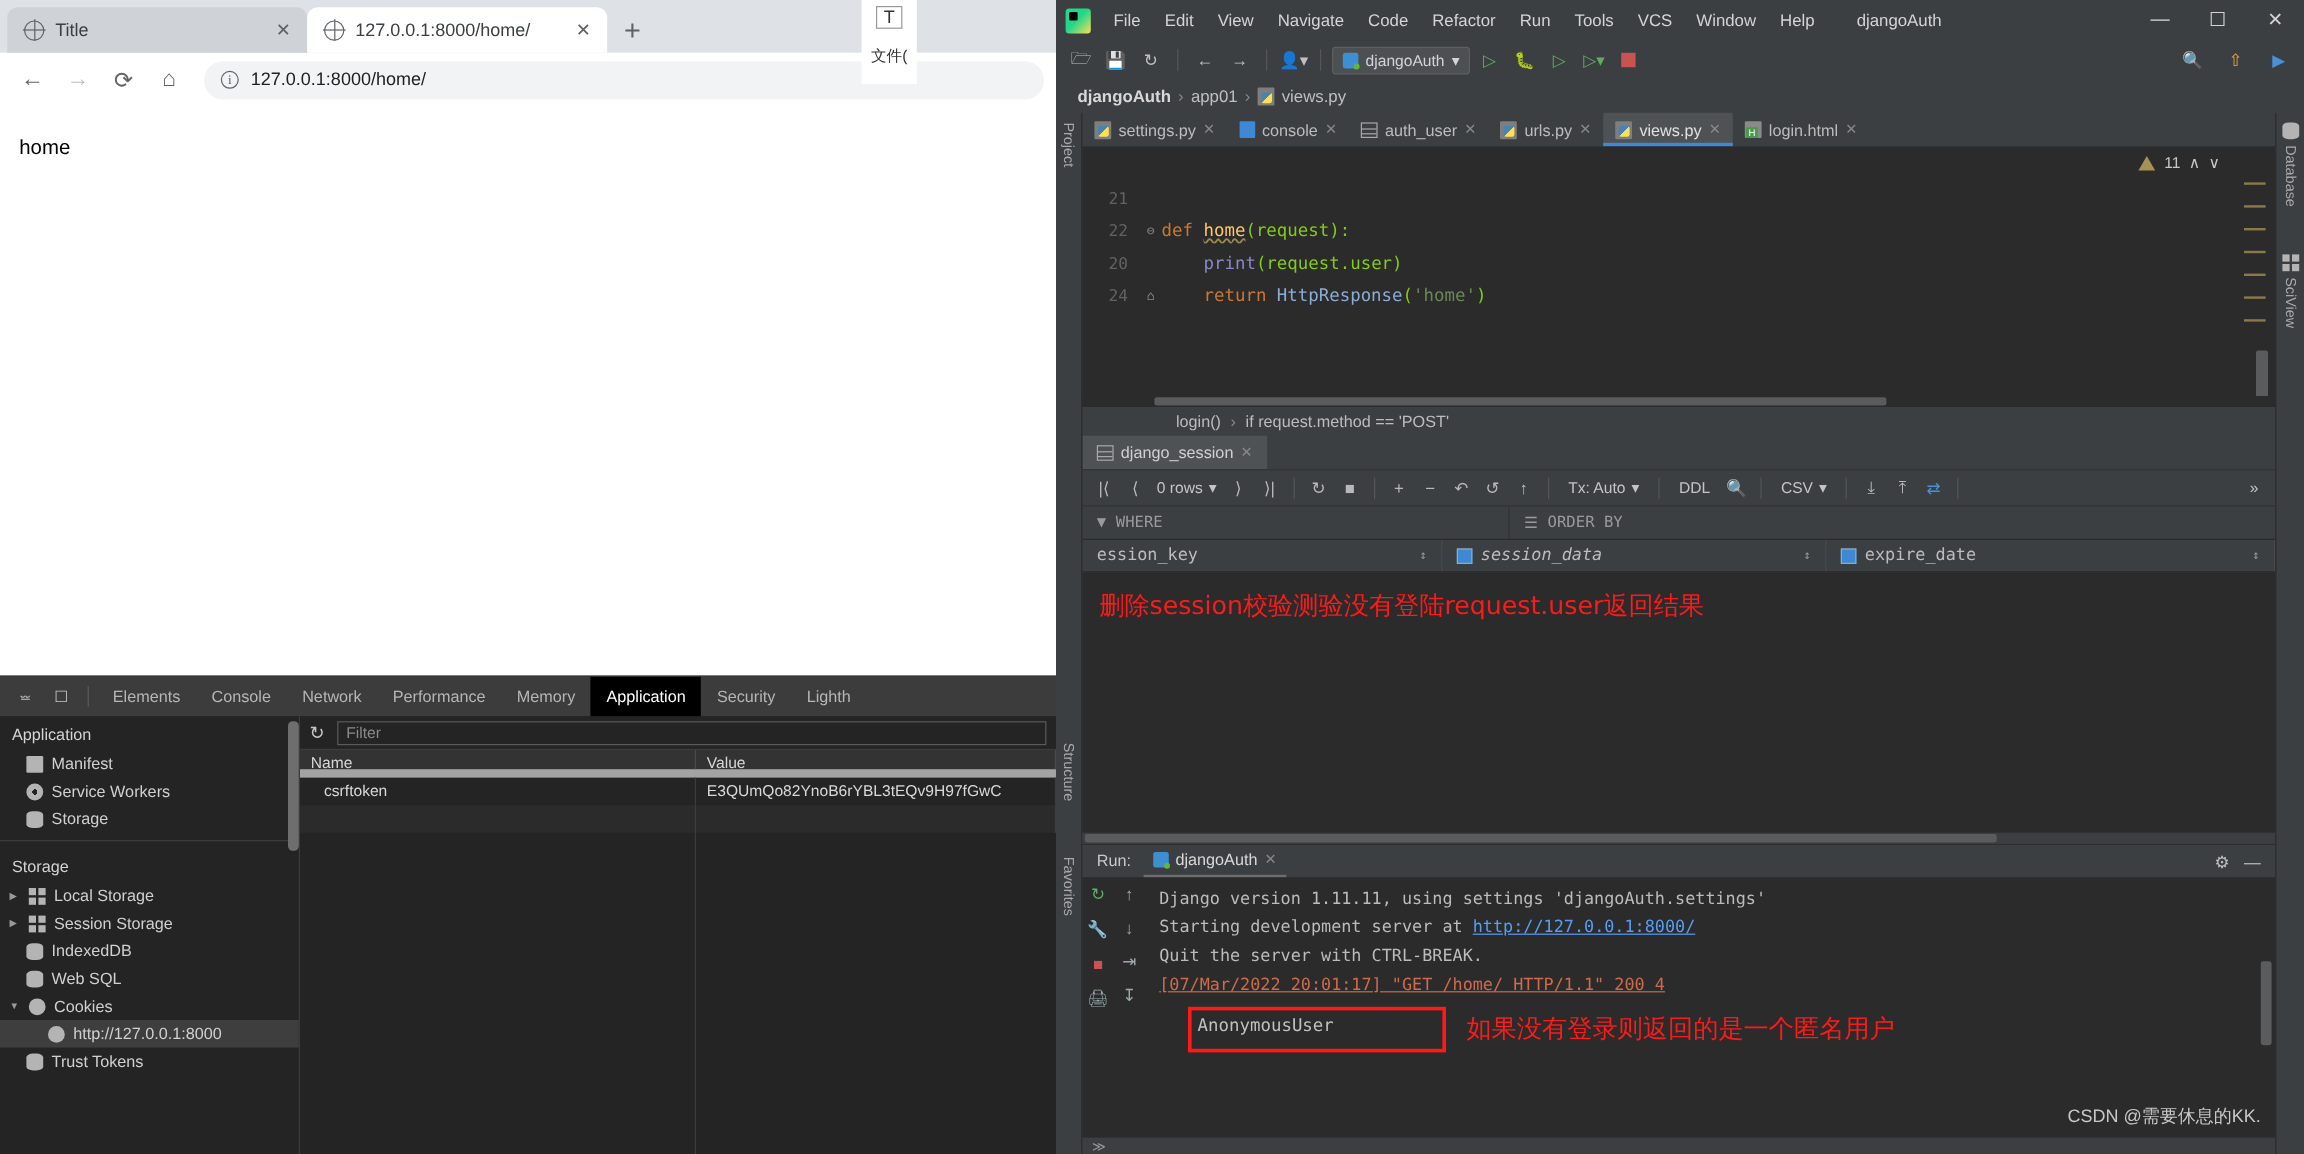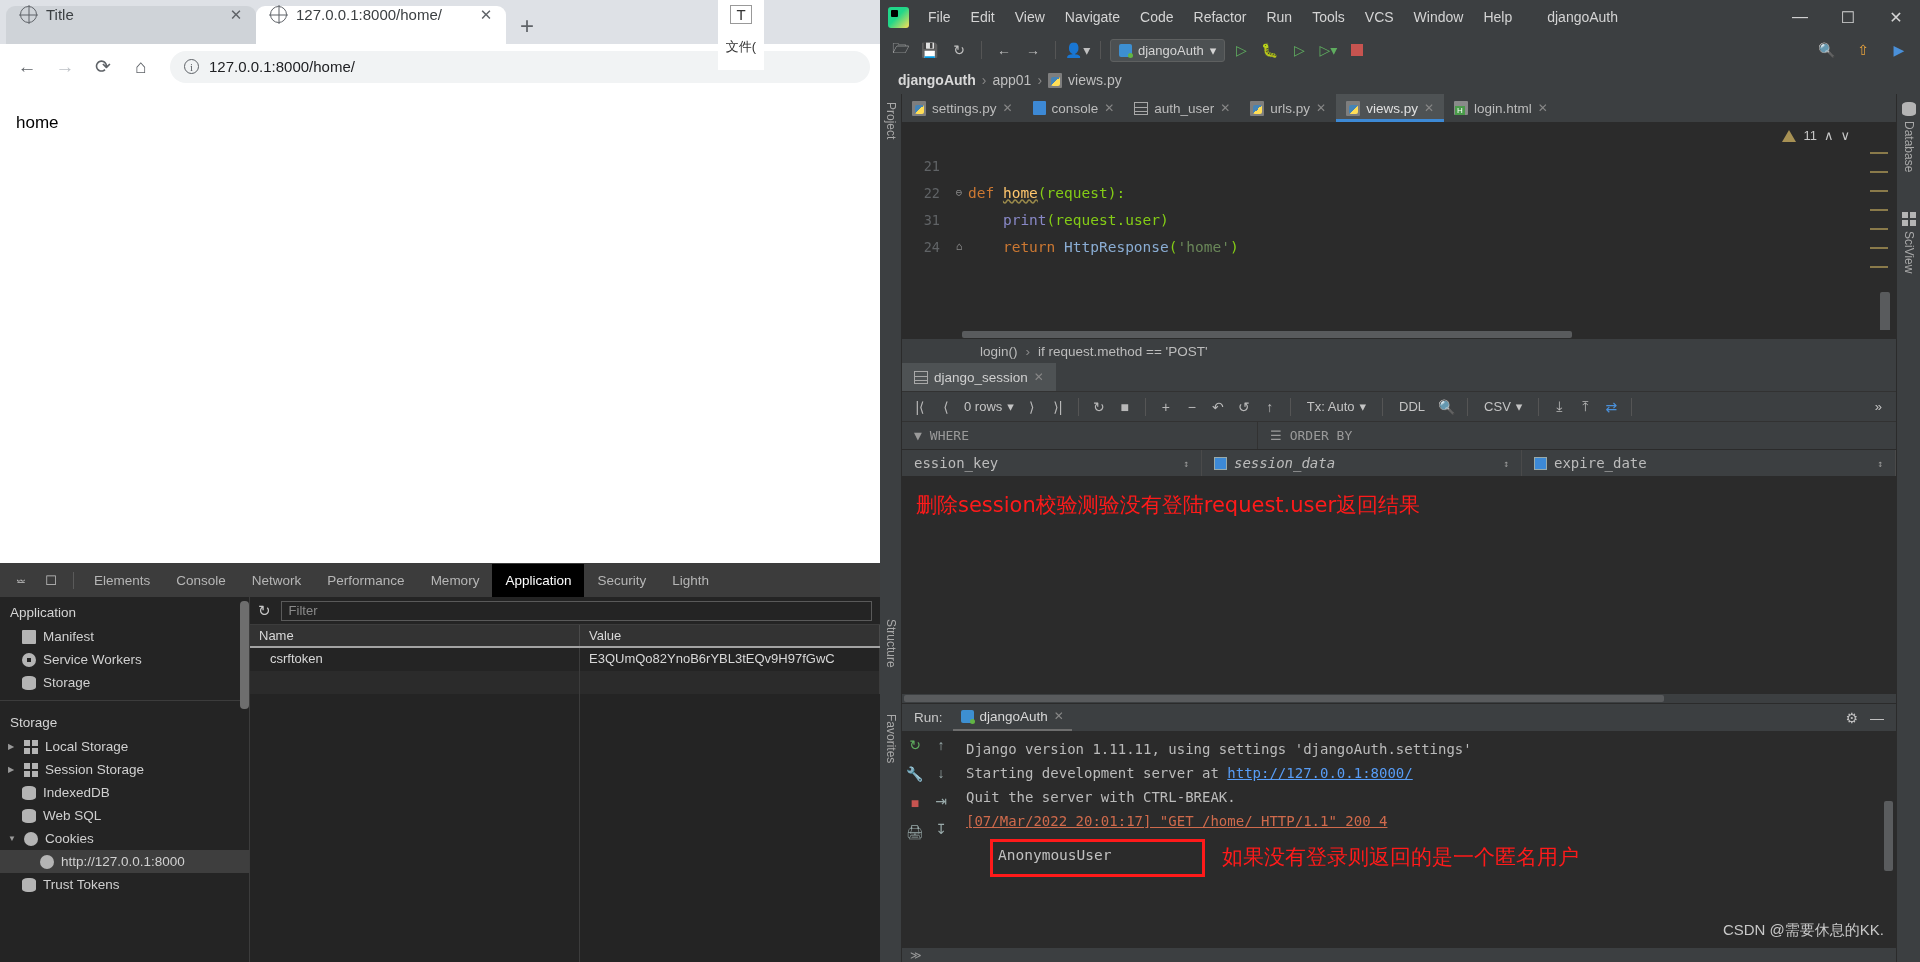--- a/index.html
+++ b/index.html
@@ -7,21 +7,21 @@
     width: 1920px; height: 962px;
     font-family: "Liberation Sans", sans-serif;
     background: #fff; overflow: hidden;
   }
   #root { position: relative; width: 1920px; height: 962px; }
 
   
   .browser { position: absolute; left: 0; top: 0; width: 880px; height: 962px; background: #fff; }
   .tabstrip { height: 44px; background: #dee1e6; display: flex; align-items: flex-end; padding-left: 6px; }
   .tab {
-    height: 38px; display: flex; align-items: flex-start; gap: 9px;
+    height: 38px; display: flex; align-items: center; gap: 9px;
     padding: 0 12px 0 14px; border-radius: 9px 9px 0 0;
     font-size: 15px; color: #3c4043; min-width: 250px;
   }
   .tab.inactive { background: #cfd3d8; }
   .tab.active { background: #fff; }
   .tab-title { flex: 1; white-space: nowrap; overflow: hidden; text-overflow: ellipsis; }
   .tab-close { font-size: 15px; color: #5f6368; width: 16px; text-align: center; }
   .globe {
     width: 17px; height: 17px; border-radius: 50%;
     border: 1.7px solid #5f6368; position: relative; flex: none;
@@ -89,21 +89,21 @@
   }
   .ico-cookie { background: #b4b4b4; border-radius: 50%; }
   .dt-main { flex: 1; background: #242424; display: flex; flex-direction: column; }
   .dt-filterbar { height: 28px; display: flex; align-items: center; gap: 10px; padding: 0 8px; border-bottom: 1px solid #3c3c3c; }
   .refresh-ico { font-size: 15px; color: #c5c5c5; }
   .filterbox {
     flex: 1; height: 20px; background: #242424; border: 1px solid #5a5a5a;
     font-size: 13px; color: #8a8a8a; display: flex; align-items: center; padding: 0 7px;
   }
   .dt-table { flex: 1; display: flex; flex-direction: column; }
-  .dt-thead { display: flex; height: 23px; background: #333; border-bottom: 2px solid #a3a3a3; }
+  .dt-thead { display: flex; height: 23px; background: #333; border-bottom: 7px solid #a3a3a3; }
   .dt-th { font-size: 13px; color: #d8d8d8; padding: 3px 9px; border-right: 1px solid #4a4a4a; }
   .dt-th.c1 { width: 330px; } .dt-th.c2 { flex: 1; }
   .dt-tr { display: flex; height: 23px; }
   .dt-tr.alt { background: #2b2b2b; }
   .dt-td { font-size: 13px; color: #d8d8d8; padding: 3px 9px; border-right: 1px solid #3c3c3c; overflow: hidden; white-space: nowrap; }
   .dt-td.c1 { width: 330px; padding-left: 20px; } .dt-td.c2 { flex: 1; }
   .dt-fill { flex: 1; display: flex; }
   .dt-fill .c1 { width: 330px; border-right: 1px solid #3c3c3c; }
   .dt-fill .c2 { flex: 1; }
 
@@ -499,21 +499,21 @@
               <span class="gutter">21</span>
               <span class="foldcol"></span>
               <span class="code-text"></span>
             </div>
             <div class="code-row">
               <span class="gutter">22</span>
               <span class="foldcol">⊖</span>
               <span class="code-text"><span class="kw">def </span><span class="fn">home</span><span class="id">(request):</span></span>
             </div>
             <div class="code-row">
-              <span class="gutter">31</span>
+              <span class="gutter">20</span>
               <span class="foldcol"></span>
               <span class="code-text"><span class="id">    </span><span class="blt">print</span><span class="id">(request.user)</span></span>
             </div>
             <div class="code-row">
               <span class="gutter">24</span>
               <span class="foldcol">⌂</span>
               <span class="code-text"><span class="id">    </span><span class="kw">return </span><span class="cls">HttpResponse</span><span class="id">(</span><span class="str">'home'</span><span class="id">)</span></span>
             </div>
           </div>
 

